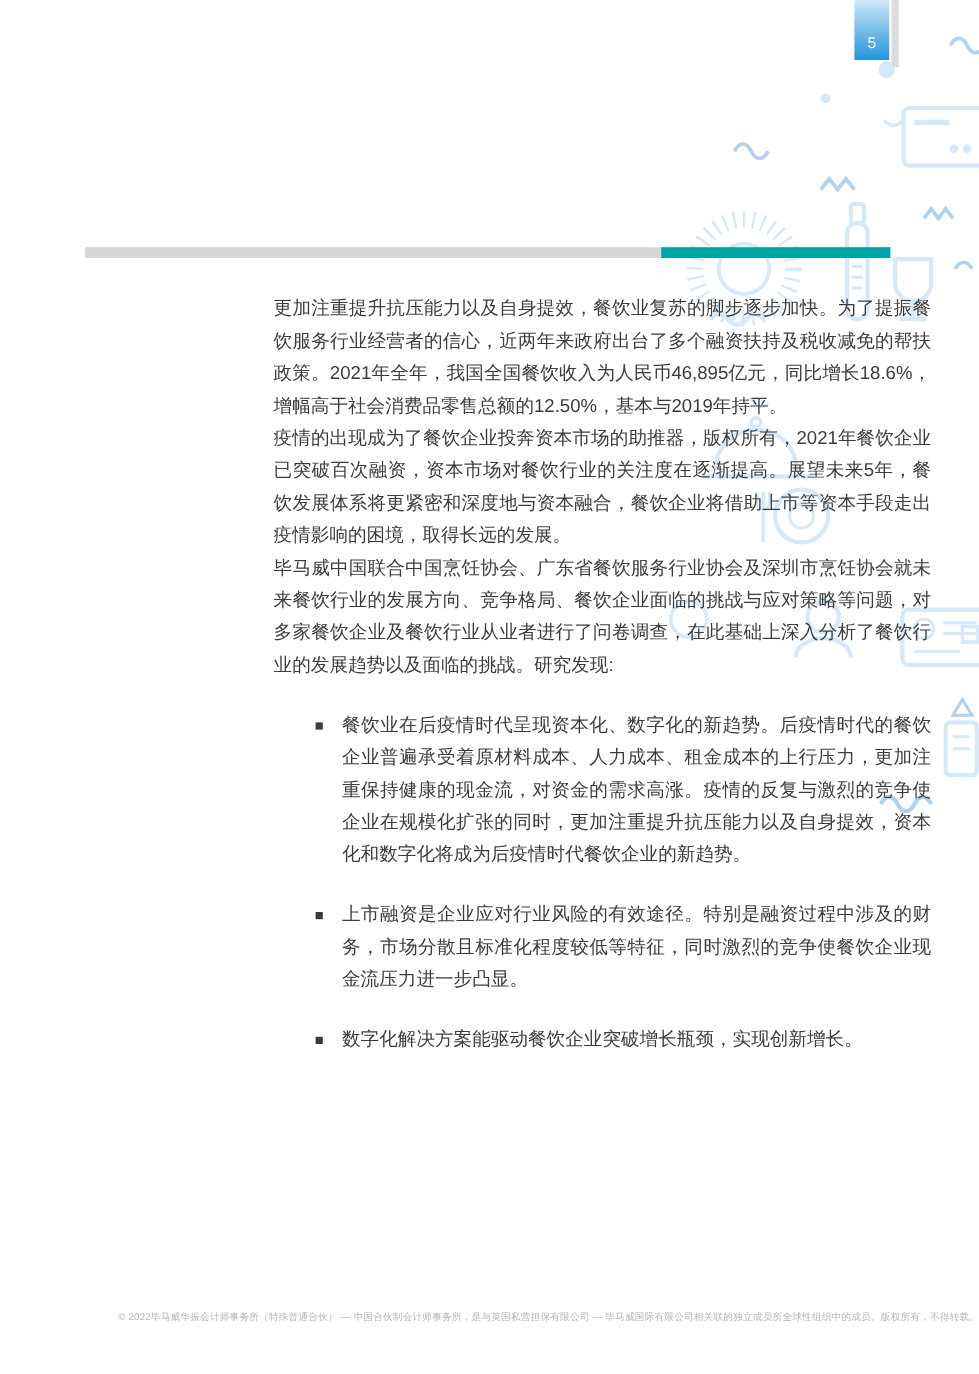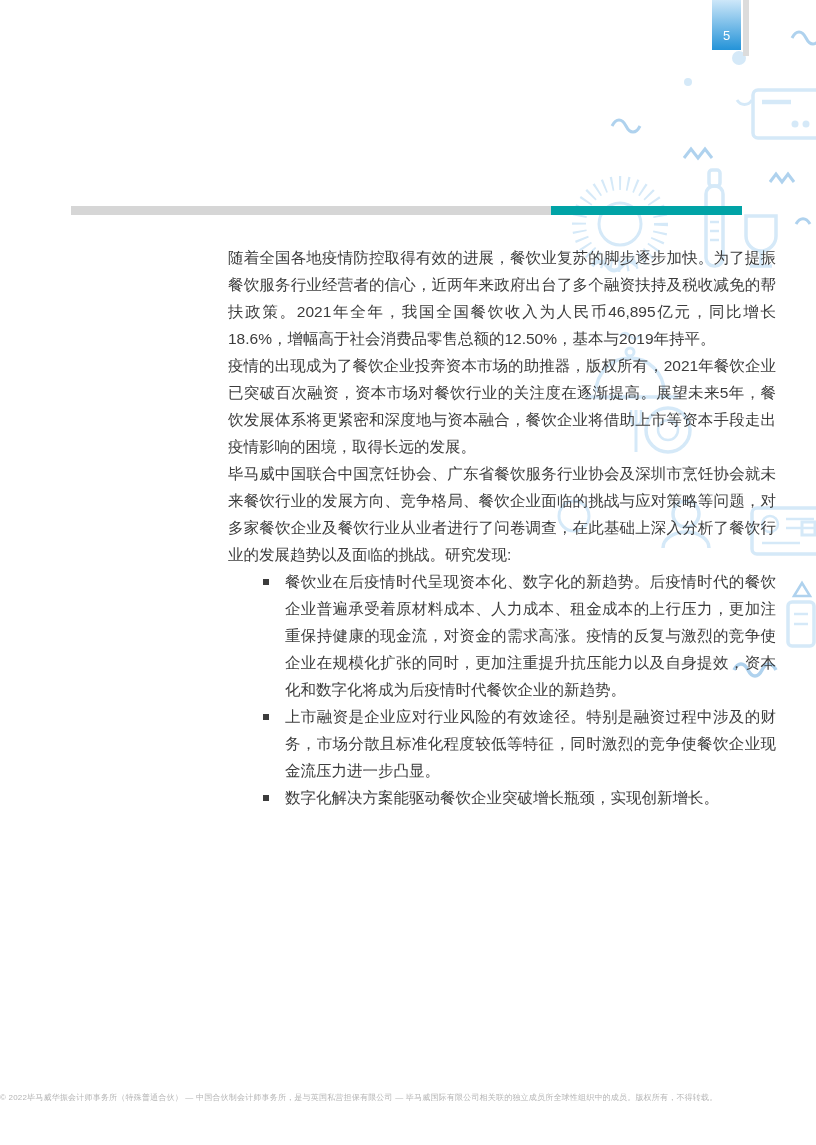--- a/index.html
+++ b/index.html
@@ -47,29 +47,29 @@
   .divider-teal{flex:1;height:100%;background:var(--teal,#00A3A6);}
 
   
   .content{
     position:absolute;left:228px;top:244px;width:548px;
     color:var(--body-text,#3C3C3C);font-size:15.5px;line-height:27px;
     text-align:justify;
   }
   .content p{margin:0;}
   .content ul{list-style:none;margin:0;padding:0;}
-  .content li{position:relative;padding-left:57px;}
+  .content li{position:relative;padding-left:57px;margin-top:23px;}
   .content li::before{
     content:"";position:absolute;left:35px;top:11px;width:6px;height:6px;
     background:var(--body-text,#3C3C3C);
   }
 
   
   .footer{
-    position:absolute;left:0;right:0;bottom:42px;text-align:left;
+    position:absolute;left:0;right:0;bottom:42px;text-align:right;
     color:var(--footer-text,#B5B5B5);font-size:8px;letter-spacing:.2px;
   }
 </style>
 </head>
 <body>
 
 <div class="page">
 
   <svg class="decor" viewBox="0 0 816 1145" aria-hidden="true">
     <g>
@@ -144,21 +144,21 @@
   </div>
   <div class="page-tab-strip"></div>
 
 
   <div class="divider">
     <div class="divider-gray"></div>
     <div class="divider-teal"></div>
   </div>
 
   <div class="content">
-    <p>随着全国各地疫情防控取得有效的进展，餐饮业复苏的脚步逐步加快。为了提振餐饮服务行业经营者的信心，近两年来政府出台了多个融资扶持及税收减免的帮扶政策。2021年全年，我国全国餐饮收入为人民币46,895亿元，同比增长18.6%，增幅高于社会消费品零售总额的12.50%，基本与2019年持平。</p>
+    <p>更加注重提升抗压能力以及自身提效，餐饮业复苏的脚步逐步加快。为了提振餐饮服务行业经营者的信心，近两年来政府出台了多个融资扶持及税收减免的帮扶政策。2021年全年，我国全国餐饮收入为人民币46,895亿元，同比增长18.6%，增幅高于社会消费品零售总额的12.50%，基本与2019年持平。</p>
     <p>疫情的出现成为了餐饮企业投奔资本市场的助推器，版权所有，2021年餐饮企业已突破百次融资，资本市场对餐饮行业的关注度在逐渐提高。展望未来5年，餐饮发展体系将更紧密和深度地与资本融合，餐饮企业将借助上市等资本手段走出疫情影响的困境，取得长远的发展。</p>
     <p>毕马威中国联合中国烹饪协会、广东省餐饮服务行业协会及深圳市烹饪协会就未来餐饮行业的发展方向、竞争格局、餐饮企业面临的挑战与应对策略等问题，对多家餐饮企业及餐饮行业从业者进行了问卷调查，在此基础上深入分析了餐饮行业的发展趋势以及面临的挑战。研究发现:</p>
     <ul>
       <li>餐饮业在后疫情时代呈现资本化、数字化的新趋势。后疫情时代的餐饮企业普遍承受着原材料成本、人力成本、租金成本的上行压力，更加注重保持健康的现金流，对资金的需求高涨。疫情的反复与激烈的竞争使企业在规模化扩张的同时，更加注重提升抗压能力以及自身提效，资本化和数字化将成为后疫情时代餐饮企业的新趋势。</li>
       <li>上市融资是企业应对行业风险的有效途径。特别是融资过程中涉及的财务，市场分散且标准化程度较低等特征，同时激烈的竞争使餐饮企业现金流压力进一步凸显。</li>
       <li>数字化解决方案能驱动餐饮企业突破增长瓶颈，实现创新增长。</li>
     </ul>
   </div>
 
   <div class="footer">© 2022毕马威华振会计师事务所（特殊普通合伙） — 中国合伙制会计师事务所，是与英国私营担保有限公司 — 毕马威国际有限公司相关联的独立成员所全球性组织中的成员。版权所有，不得转载。</div>

